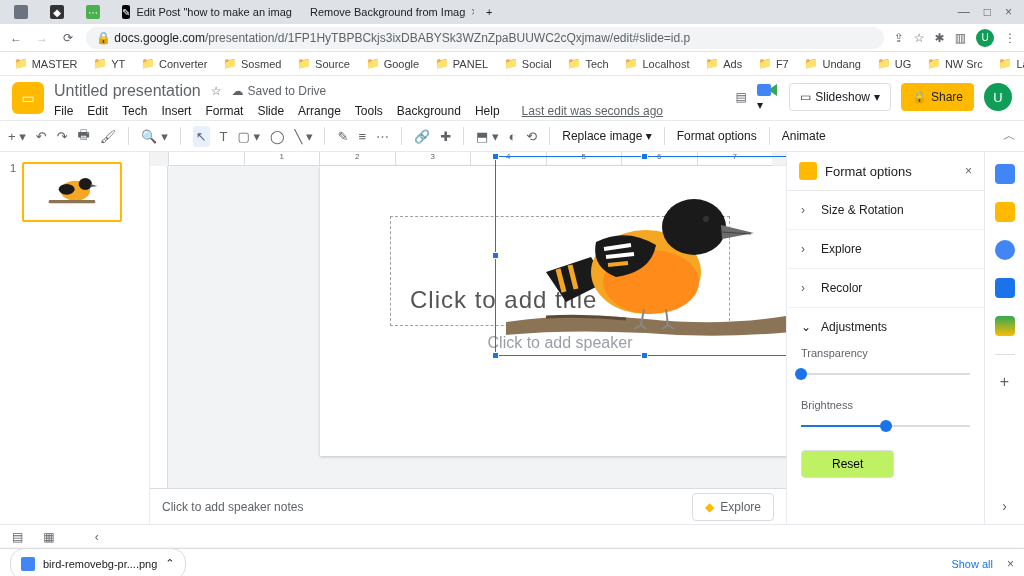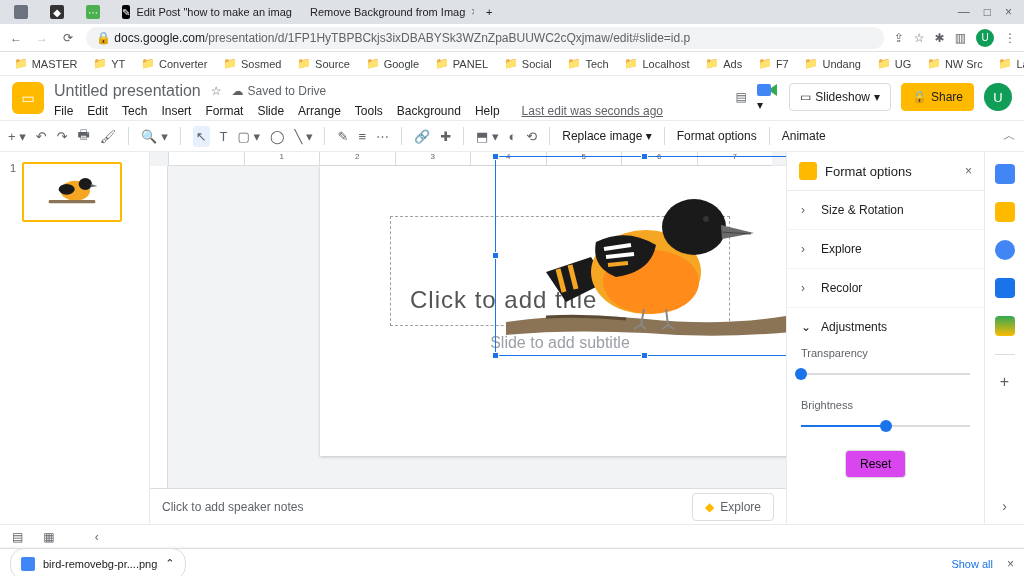--- a/index.html
+++ b/index.html
@@ -67,21 +67,21 @@
 .rp-section { display:flex; align-items:center; gap:10px; padding:12px 14px; border-bottom:1px solid #f1f3f4; }
 .rp-section .chev { color:#5f6368; width:10px; }
 .rp-adj { padding:12px 14px; }
 .adj-head { display:flex; align-items:center; gap:10px; margin-bottom:12px; }
 .slider-grp { margin-bottom:16px; }
 .slider-grp label { font-size:11px; color:#5f6368; }
 .slider { position:relative; height:16px; margin-top:6px; }
 .slider .track { position:absolute; left:0; right:0; top:7px; height:2px; background:#dadce0; }
 .slider .fill { position:absolute; left:0; top:7px; height:2px; background:#1a73e8; }
 .slider .knob { position:absolute; top:2px; width:12px; height:12px; border-radius:50%; background:#1a73e8; margin-left:-6px; }
-.reset-btn { padding:6px 14px; border:1px solid #dadce0; border-radius:4px; background:#d946ef; font-size:12px;margin-left:44px; }
+.reset-btn { padding:6px 30px; border:1px solid #dadce0; border-radius:4px; background:#bef264; font-size:12px; }
 .side-rail { width:40px; border-left:1px solid #e8eaed; display:flex; flex-direction:column; align-items:center; gap:18px; padding-top:12px; }
 .side-rail .ri { width:20px; height:20px; border-radius:4px; }
 .bottom-strip { display:flex; align-items:center; height:24px; border-top:1px solid #e8eaed; padding:0 12px; color:#5f6368; }
 .bottom-strip .view-btns { display:flex; gap:20px; }
 .dl-bar { display:flex; align-items:center; height:30px; border-top:1px solid #dadce0; padding:0 10px; background:#fff; box-shadow:0 -1px 2px rgba(0,0,0,.05); }
 .dl-chip { display:flex; align-items:center; gap:8px; padding:8px 10px; border:1px solid #dadce0; border-radius:14px; font-size:11px; }
 .dl-chip .img-ic { width:14px; height:14px; background:#4285f4; border-radius:2px; }
 .dl-bar .showall { margin-left:auto; font-size:11px; color:#1a73e8; margin-right:14px; }
 svg { display:block; }
 </style>
@@ -304,21 +304,21 @@
         <span>4</span>
         <span>5</span>
         <span>6</span>
         <span>7</span>
     </div>
     <div class="ruler-v"></div>
 
     <div class="slide">
       <div class="title-ph"></div>
       <div class="title-text">Click to add title</div>
-      <div class="subtitle-ph">Slide to add subtitle</div>
+      <div class="subtitle-ph">Click to add speaker</div>
 
       <div class="sel-box">
         <svg viewBox="0 0 300 200" width="300" height="200">
 
           <path d="M10 165 Q80 155 150 162 Q230 170 295 158 L295 175 Q220 182 150 176 Q70 172 10 178 Z" fill="#8b7355"></path>
           <path d="M50 160 Q90 158 130 162" stroke="#5d4a36" stroke-width="3" fill="none"></path>
 
           <path d="M50 115 L95 100 L110 125 L70 145 Z" fill="#1a1a1a"></path>
           <path d="M62 112 L68 135" stroke="#f5a623" stroke-width="5"></path>
           <path d="M74 108 L80 132" stroke="#f5a623" stroke-width="5"></path>

